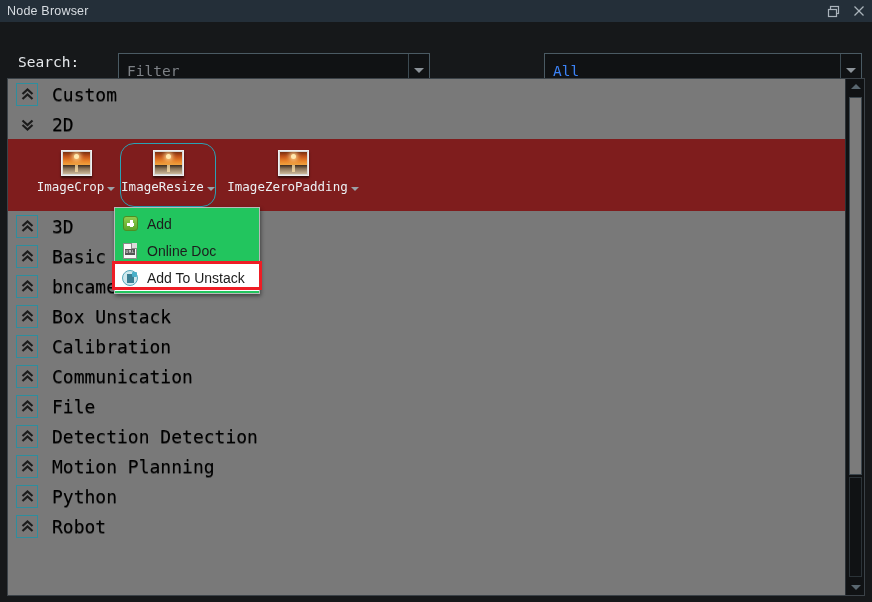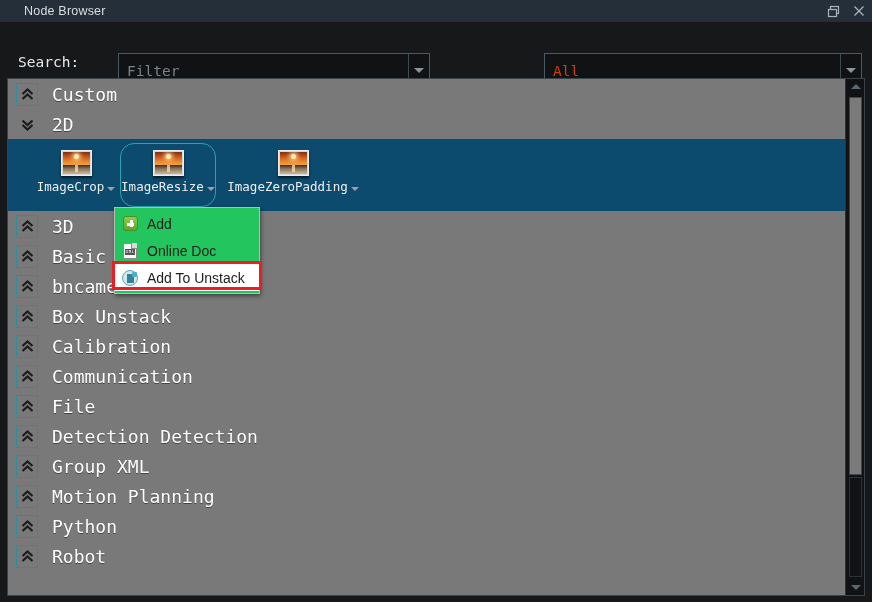--- a/index.html
+++ b/index.html
@@ -19,21 +19,21 @@
   
   .titlebar {
     position: absolute; left: 0; top: 0;
     width: 872px; height: 22px;
     background: #242f39;
     display: flex; align-items: center;
   }
   .titlebar-title {
     color: #d8dde2;
     font-size: 12.5px;
-    padding-left: 24px;
+    padding-left: 7px;
     letter-spacing: 0.2px;
     white-space: nowrap;
   }
   .titlebar-spacer { flex: 1 1 auto; }
   .titlebar-btn {
     width: 26px; height: 22px;
     display: flex; align-items: center; justify-content: center;
     color: #aab3bb;
   }
   .titlebar-btn svg { display: block; }
@@ -67,21 +67,21 @@
     align-items: stretch;
   }
   .combo-search { left: 118px; width: 312px; text-align: center; }
   .combo-library { left: 544px; width: 318px; }
   .combo-text {
     flex: 1 1 auto;
     display: flex; align-items: center;
     padding-left: 8px;
     font-family: "DejaVu Sans Mono", monospace;
     font-size: 14.5px;
-    color: #c2410c;
+    color: #3b82f6;
     overflow: hidden;
     white-space: nowrap;
   }
   .combo-text.placeholder { color: #7d8186; }
   .combo-arrowbox {
     width: 20px;
     border-left: 1px solid #3c4a52;
     display: flex; align-items: center; justify-content: center;
   }
   .tri-down {
@@ -130,31 +130,31 @@
     box-sizing: border-box;
     display: flex; align-items: center; justify-content: center;
     flex: 0 0 auto;
   }
   .chev-box.noborder { border-color: transparent; }
   .chev-box svg { display: block; }
   .cat-label {
     margin-left: 14px;
     font-family: "DejaVu Sans Mono", monospace;
     font-size: 18px;
-    color: #ffffff;
+    color: #000000;
     text-shadow: 0 1px 0 rgba(0,0,0,0.45);
     white-space: nowrap;
   }
 
   
   .node-strip {
     position: absolute;
     left: 0; top: 60px;
     width: 837px; height: 72px;
-    background: #0c4a6e;
+    background: #7f1d1d;
   }
   .node-item {
     position: absolute;
     top: 4px;
     width: 96px; height: 64px;
     box-sizing: border-box;
     border: 1px solid transparent;
     display: flex;
     flex-direction: column;
     align-items: center;
@@ -576,31 +576,20 @@
           </div>
           <div class="cat-row">
             <div class="chev-box">
               <span>
                 <svg width="15" height="15" viewBox="0 0 15 15">
                   <polyline points="2.5,7 7.5,2.5 12.5,7" fill="none" stroke="#1c1c1c" stroke-width="2.2"></polyline>
                   <polyline points="2.5,12 7.5,7.5 12.5,12" fill="none" stroke="#1c1c1c" stroke-width="2.2"></polyline>
                 </svg>
               </span>
             </div>
-            <div class="cat-label">Group XML</div>
-          </div>
-          <div class="cat-row">
-            <div class="chev-box">
-              <span>
-                <svg width="15" height="15" viewBox="0 0 15 15">
-                  <polyline points="2.5,7 7.5,2.5 12.5,7" fill="none" stroke="#1c1c1c" stroke-width="2.2"></polyline>
-                  <polyline points="2.5,12 7.5,7.5 12.5,12" fill="none" stroke="#1c1c1c" stroke-width="2.2"></polyline>
-                </svg>
-              </span>
-            </div>
             <div class="cat-label">Motion Planning</div>
           </div>
           <div class="cat-row">
             <div class="chev-box">
               <span>
                 <svg width="15" height="15" viewBox="0 0 15 15">
                   <polyline points="2.5,7 7.5,2.5 12.5,7" fill="none" stroke="#1c1c1c" stroke-width="2.2"></polyline>
                   <polyline points="2.5,12 7.5,7.5 12.5,12" fill="none" stroke="#1c1c1c" stroke-width="2.2"></polyline>
                 </svg>
               </span>

